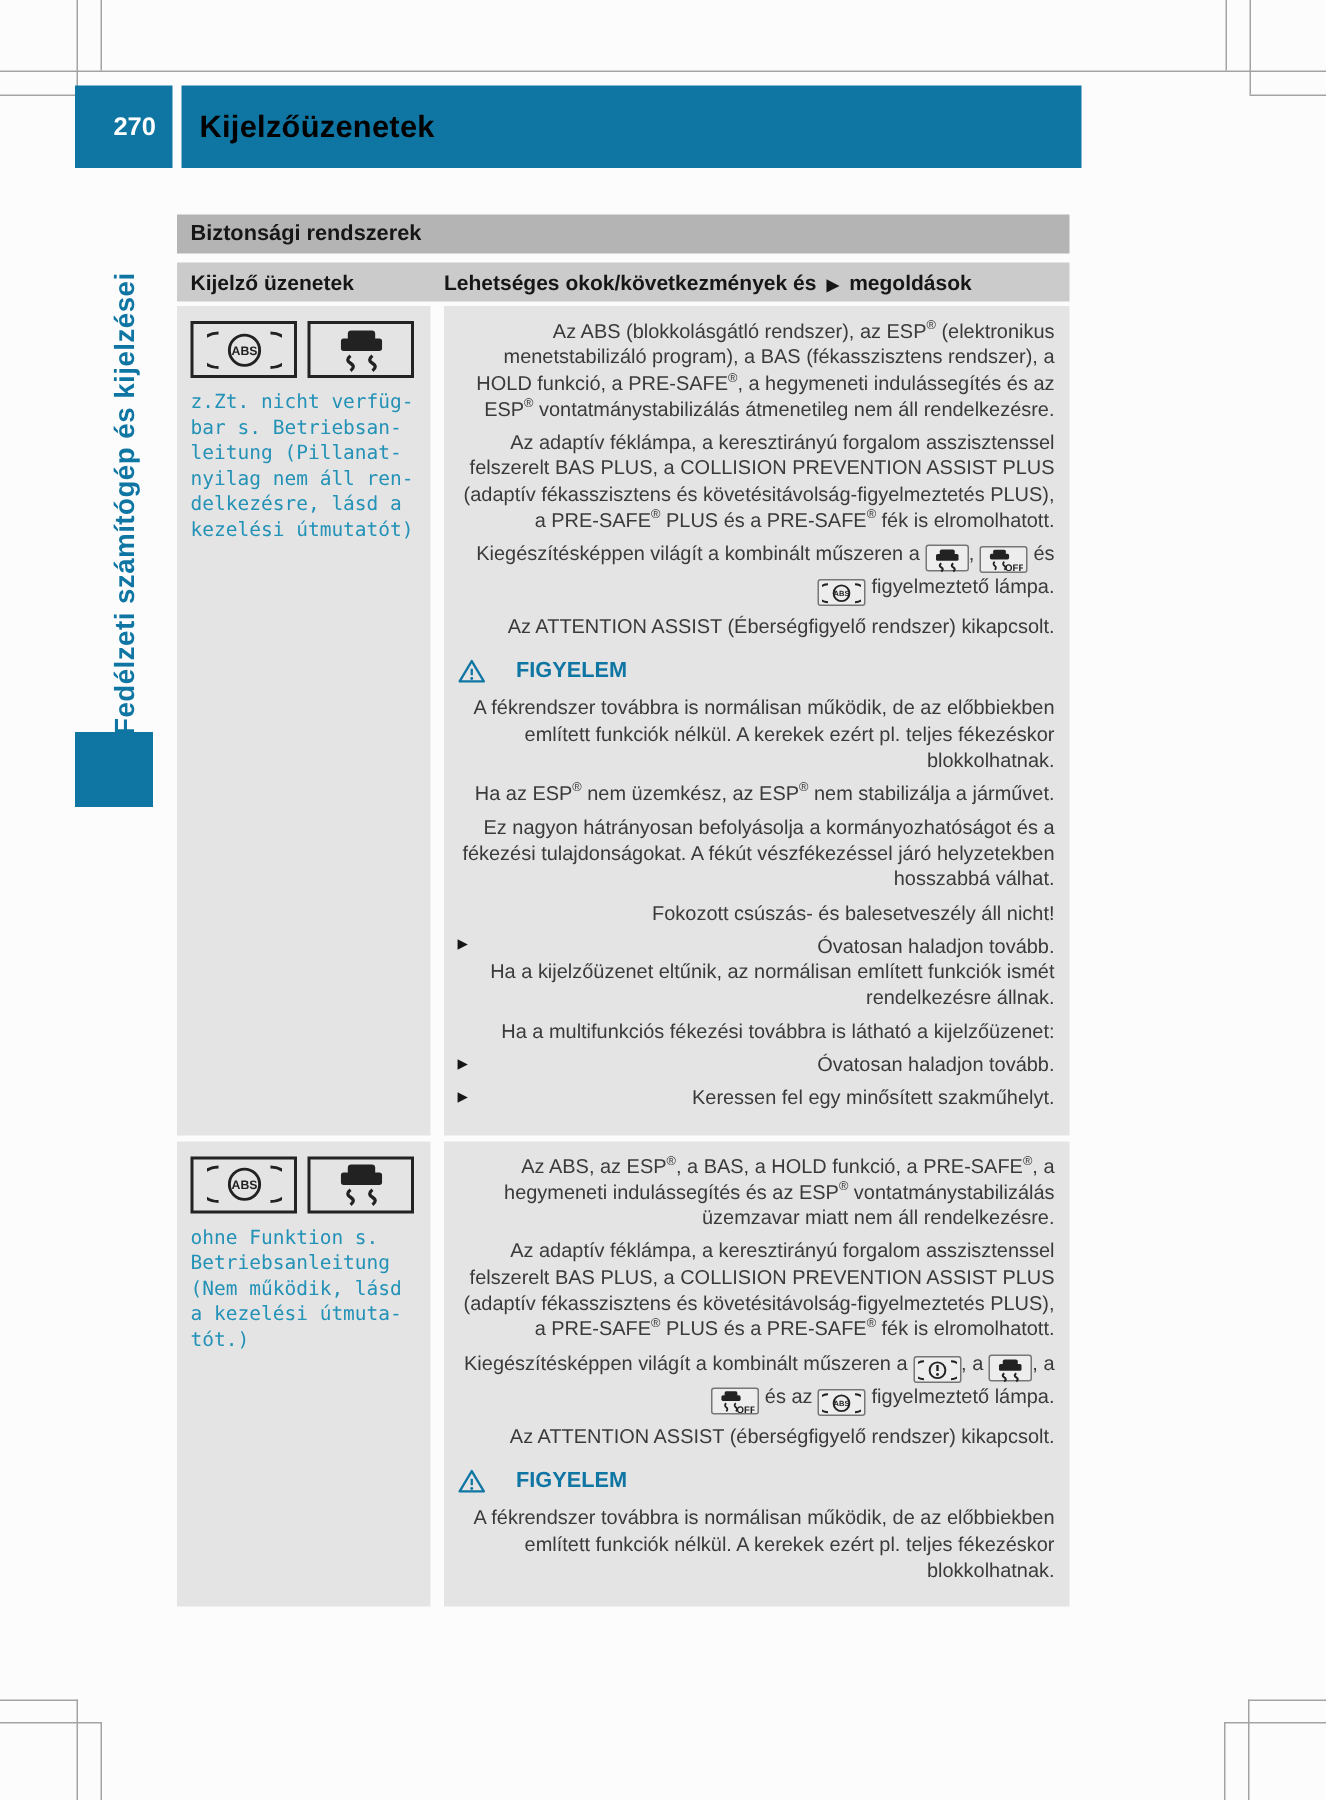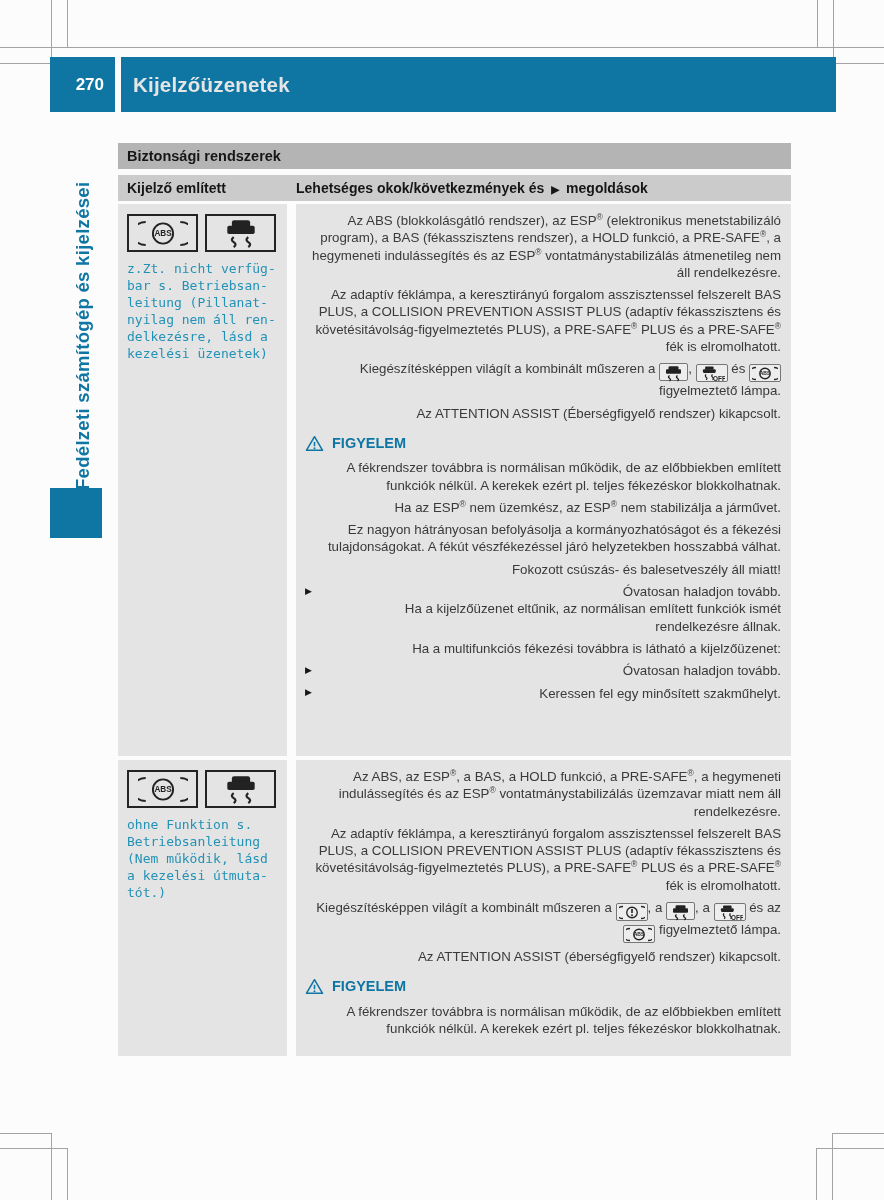--- a/index.html
+++ b/index.html
@@ -10,34 +10,34 @@
     --body:#3a3a3a;
     --msg:#2392b6;
     --ink:#161616;
   }
   html,body{margin:0;padding:0;background:#fff;}
   .page{position:relative;width:884px;height:1200px;background:#fcfcfc;overflow:hidden;
         font-family:"Liberation Sans",sans-serif;color:var(--body);}
   .crop{position:absolute;background:#a3a3a3;}
 
   
-  .band{position:absolute;left:50px;top:57px;width:786px;height:55px;display:flex;gap:6px;}
+  .band{position:absolute;left:50px;top:57px;width:671px;height:55px;display:flex;gap:6px;}
   .num-box{width:65px;background:var(--teal);color:#fff;font-weight:bold;font-size:17px;
            display:flex;align-items:center;justify-content:flex-end;padding-right:11px;box-sizing:border-box;}
-  .title-box{flex:1;background:var(--teal);color:#e5e5e5;display:flex;align-items:center;
+  .title-box{flex:1;background:var(--teal);color:#000000;display:flex;align-items:center;
              padding-left:12px;font-size:20.5px;font-weight:bold;letter-spacing:.2px;}
 
   
   .sidebar-label{position:absolute;left:72px;top:140px;height:350px;width:30px;
                  writing-mode:vertical-rl;transform:rotate(180deg);
                  color:var(--teal);font-weight:bold;font-size:18.5px;letter-spacing:.3px;white-space:nowrap;}
   .sidebar-block{position:absolute;left:50px;top:488px;width:52px;height:50px;background:var(--teal);}
 
   
-  .doc-table{position:absolute;left:118px;top:143px;width:673px;}
+  .doc-table{position:absolute;left:118px;top:143px;width:595px;}
   .section-header{background:var(--sectionbg);height:26px;line-height:26px;padding-left:9px;
                   font-weight:bold;font-size:14.5px;color:var(--ink);}
   .col-header{margin-top:6px;background:var(--colhdrbg);height:26px;display:flex;align-items:center;
               font-weight:bold;font-size:14px;color:var(--ink);}
   .col-header .c1{width:169px;padding-left:9px;box-sizing:border-box;flex:none;}
   .col-header .c2{padding-left:9px;text-align:right;}
   .rows{margin-top:3px;}
   .t-row{display:flex;margin-bottom:4px;}
   .cell-left{width:169px;flex:none;background:var(--cellbg);padding:10px 6px 9px 9px;box-sizing:border-box;}
   .gutter{width:9px;flex:none;}
@@ -49,21 +49,21 @@
   .lamp-row{display:flex;gap:7px;margin-bottom:8px;}
   .lamp-box{width:71px;height:38px;border:2px solid #232323;box-sizing:border-box;
             display:flex;align-items:center;justify-content:center;background:transparent;}
   .display-message{font-family:"DejaVu Sans Mono",monospace;font-size:13px;line-height:17px;
                    color:var(--msg);white-space:pre-line;}
 
   .para{margin:0 0 5px 0;}
   .bullet{padding-left:15px;position:relative;}
   .b-arrow{position:absolute;left:0;top:3.5px;font-size:9px;color:var(--ink);line-height:1;}
   .bullet .sub{display:block;}
-  .warn{display:flex;align-items:center;gap:8px;margin:13px 0 7px 0;
+  .warn{display:flex;align-items:center;gap:20px;margin:13px 0 7px 0;
         color:var(--teal);font-weight:bold;font-size:14.5px;}
   sup.reg{font-size:8.5px;vertical-align:super;line-height:0;}
   .inline-lamp{display:inline-block;border:1px solid #767676;border-radius:2px;padding:0 2px;
                height:16px;vertical-align:-3.5px;line-height:0;background:rgba(255,255,255,.35);}
   .inline-lamp svg{vertical-align:middle;margin-top:1px;}
   .hdr-arrow{font-size:10.5px;margin:0 3px;color:var(--ink);}
 </style>
 </head>
 <body>
 
@@ -89,21 +89,21 @@
     <div class="num-box">270</div>
     <div class="title-box">Kijelzőüzenetek</div>
   </header>
 
   <div class="sidebar-label">Fedélzeti számítógép és kijelzései</div>
   <div class="sidebar-block"></div>
 
   <div class="doc-table">
     <div class="section-header">Biztonsági rendszerek</div>
     <div class="col-header">
-      <div class="c1">Kijelző említett</div>
+      <div class="c1">Kijelző üzenetek</div>
       <div class="c2">Lehetséges okok/következmények és <span class="hdr-arrow">▶</span> megoldások</div>
     </div>
     <div class="rows" id="rows">
         <div class="t-row row1">
           <div class="cell-left">
             <div class="lamp-row">
               <div class="lamp-box">
                 <svg width="50" height="29" viewBox="0 0 52 30" xmlns="http://www.w3.org/2000/svg">
       <path d="M8,3 A14,12 0 0 0 8,27" stroke="#222" fill="none" stroke-width="2"></path>
       <path d="M44,3 A14,12 0 0 1 44,27" stroke="#222" fill="none" stroke-width="2"></path>
@@ -118,21 +118,21 @@
       <path d="M15,20.5 q-4,3 0,5.5 q4,2.5 0,5.5" stroke="#222" fill="none" stroke-width="2.4"></path>
       <path d="M31,20.5 q-4,3 0,5.5 q4,2.5 0,5.5" stroke="#222" fill="none" stroke-width="2.4"></path>
                 </svg>
               </div>
             </div>
             <div class="display-message">z.Zt. nicht verfüg-
 bar s. Betriebsan-
 leitung (Pillanat-
 nyilag nem áll ren-
 delkezésre, lásd a
-kezelési üzenetek)</div>
+kezelési útmutatót)</div>
           </div>
           <div class="gutter"></div>
           <div class="cell-right">
             <p class="para">Az ABS (blokkolásgátló rendszer), az ESP<sup class="reg">®</sup> (elektronikus menetstabilizáló program), a BAS (fékasszisztens rendszer), a HOLD funkció, a PRE-SAFE<sup class="reg">®</sup>, a hegymeneti indulássegítés és az ESP<sup class="reg">®</sup> vontatmánystabilizálás átmenetileg nem áll rendelkezésre.</p>
             <p class="para">Az adaptív féklámpa, a keresztirányú forgalom asszisztenssel felszerelt BAS PLUS, a COLLISION PREVENTION ASSIST PLUS (adaptív fékasszisztens és követésitávolság-figyelmeztetés PLUS), a PRE-SAFE<sup class="reg">®</sup> PLUS és a PRE-SAFE<sup class="reg">®</sup> fék is elromolhatott.</p>
             <p class="para">Kiegészítésképpen világít a kombinált műszeren a <span class="inline-lamp"><svg width="23" height="17" viewBox="0 0 46 33" xmlns="http://www.w3.org/2000/svg">
       <rect x="13" y="2" width="20" height="8" rx="2.5" fill="#222"></rect>
       <rect x="8" y="8" width="30" height="9" rx="2" fill="#222"></rect>
       <path d="M15,20.5 q-4,3 0,5.5 q4,2.5 0,5.5" stroke="#222" fill="none" stroke-width="2.8"></path>
       <path d="M31,20.5 q-4,3 0,5.5 q4,2.5 0,5.5" stroke="#222" fill="none" stroke-width="2.8"></path>
@@ -153,21 +153,21 @@
               <span style="line-height: 0;"><svg width="19" height="17" viewBox="0 0 22 20" xmlns="http://www.w3.org/2000/svg">
   <path d="M11,2 L20.5,18 L1.5,18 Z" fill="none" stroke="#0f76a4" stroke-width="1.8" stroke-linejoin="round"></path>
   <line x1="11" y1="8" x2="11" y2="13.2" stroke="#0f76a4" stroke-width="1.8"></line>
   <circle cx="11" cy="15.7" r="1.15" fill="#0f76a4"></circle>
                 </svg></span>
               <span>FIGYELEM</span>
             </div>
             <p class="para">A fékrendszer továbbra is normálisan működik, de az előbbiekben említett funkciók nélkül. A kerekek ezért pl. teljes fékezéskor blokkolhatnak.</p>
             <p class="para">Ha az ESP<sup class="reg">®</sup> nem üzemkész, az ESP<sup class="reg">®</sup> nem stabilizálja a járművet.</p>
             <p class="para">Ez nagyon hátrányosan befolyásolja a kormányozhatóságot és a fékezési tulajdonságokat. A fékút vészfékezéssel járó helyzetekben hosszabbá válhat.</p>
-            <p class="para">Fokozott csúszás- és balesetveszély áll miatt!</p>
+            <p class="para">Fokozott csúszás- és balesetveszély áll nicht!</p>
             <p class="para bullet"><span class="b-arrow">▶</span>Óvatosan haladjon tovább.<span class="sub">Ha a kijelzőüzenet eltűnik, az normálisan említett funkciók ismét rendelkezésre állnak.</span></p>
             <p class="para">Ha a multifunkciós fékezési továbbra is látható a kijelzőüzenet:</p>
             <p class="para bullet"><span class="b-arrow">▶</span>Óvatosan haladjon tovább.</p>
             <p class="para bullet"><span class="b-arrow">▶</span>Keressen fel egy minősített szakműhelyt.</p>
           </div>
         </div>
         <div class="t-row row2">
           <div class="cell-left">
             <div class="lamp-row">
               <div class="lamp-box">

